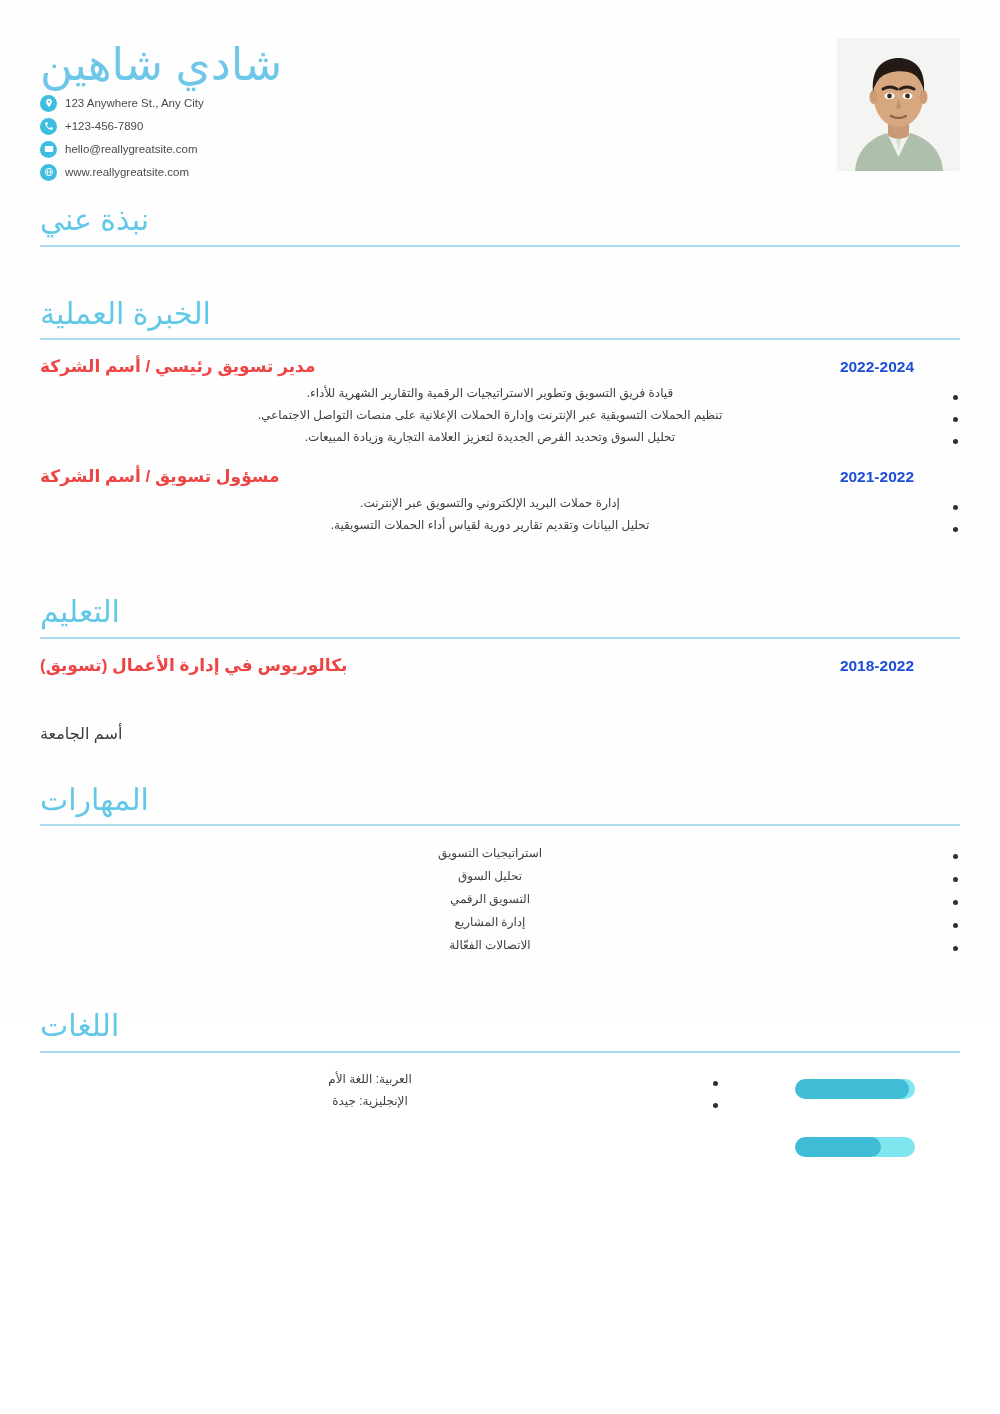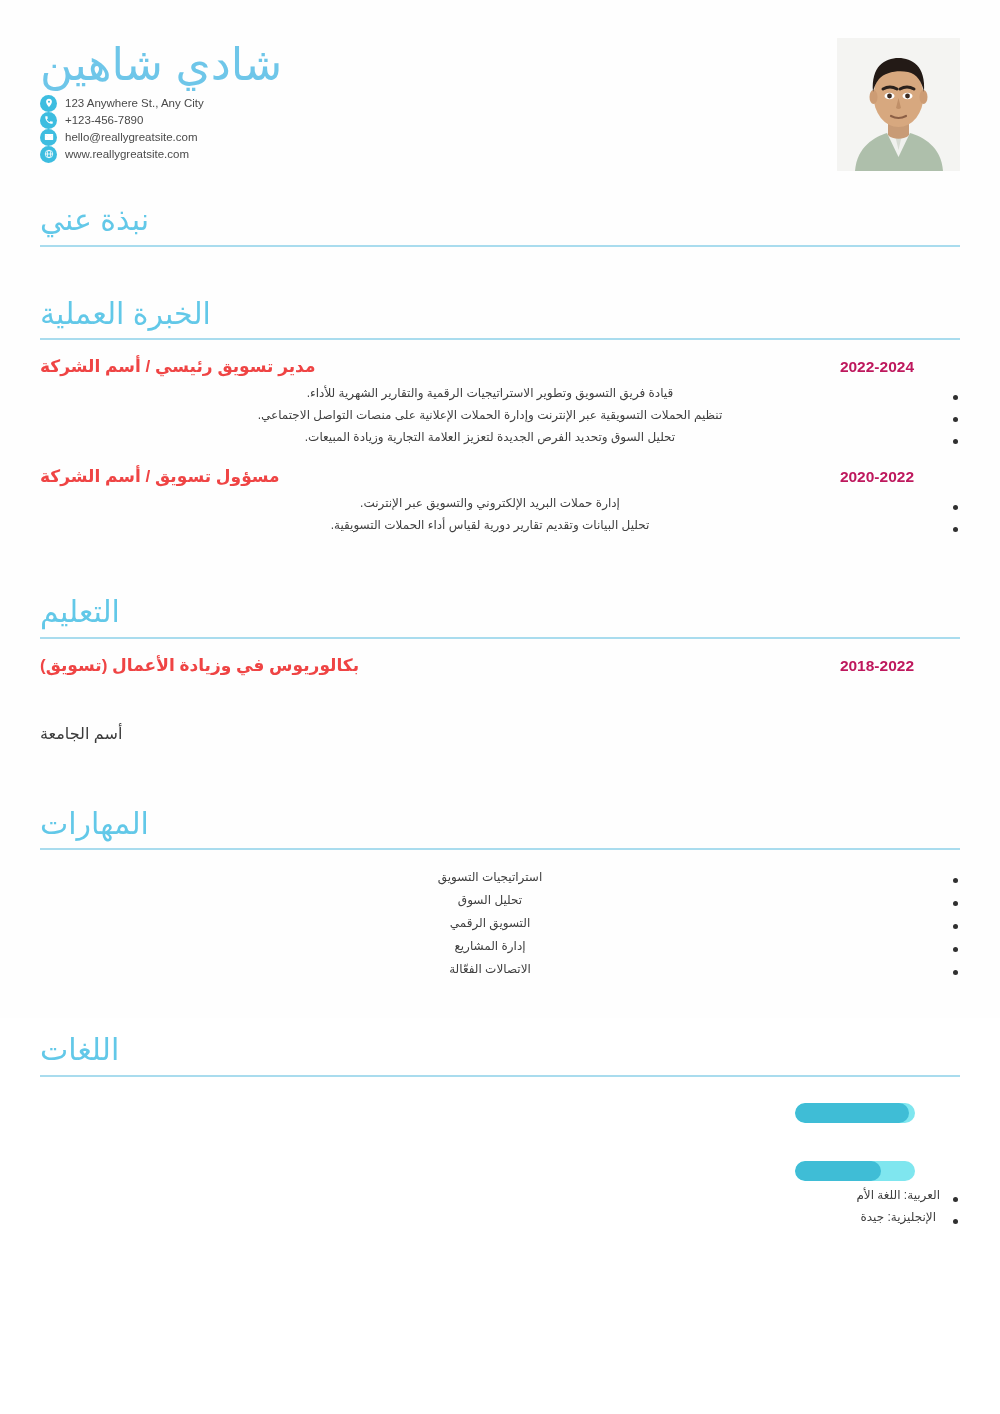--- a/index.html
+++ b/index.html
@@ -65,21 +65,21 @@
     color: #6ec6e9;
     letter-spacing: 0px;
     white-space: nowrap;
     margin-bottom: 6px;
   }
 
   .contact-list {
     display: flex;
     flex-direction: column;
     align-items: flex-end;
-    gap: 0;
+    gap: 6px;
   }
 
   .contact-row {
     display: flex;
     flex-direction: row;
     align-items: center;
     gap: 8px;
   }
 
   .contact-text {
@@ -152,21 +152,21 @@
   .entry-title {
     font-size: 17px;
     font-weight: bold;
     color: #ef4444;
     direction: rtl;
   }
 
   .entry-date {
     font-size: 15.5px;
     font-weight: bold;
-    color: #be185d;
+    color: #1d4ed8;
     direction: ltr;
     unicode-bidi: embed;
     font-family: "Liberation Sans", sans-serif;
     padding-right: 46px;
   }
 
   .entry-sub {
     font-size: 16px;
     color: #3b3b3b;
     text-align: left;
@@ -202,21 +202,21 @@
     background: #303030;
   }
 
   
   ul.skills { margin-top: 2px; }
   ul.skills li { line-height: 1.92; }
 
   
   .lang-area {
     display: flex;
-    flex-direction: column;
+    flex-direction: row;
     align-items: flex-start;
     margin-top: 4px;
   }
 
   .lang-bars {
     width: 240px;
     flex: 0 0 auto;
     padding-top: 14px;
     display: flex;
     flex-direction: column;
@@ -350,43 +350,43 @@
       <ul class="bullets">
         <li>قيادة فريق التسويق وتطوير الاستراتيجيات الرقمية والتقارير الشهرية للأداء.</li>
         <li>تنظيم الحملات التسويقية عبر الإنترنت وإدارة الحملات الإعلانية على منصات التواصل الاجتماعي.</li>
         <li>تحليل السوق وتحديد الفرص الجديدة لتعزيز العلامة التجارية وزيادة المبيعات.</li>
       </ul>
     </div>
 
     <div class="entry" style="margin-top:14px;">
       <div class="entry-head">
         <div class="entry-title">مسؤول تسويق / أسم الشركة</div>
-        <div class="entry-date">2020-2022</div>
+        <div class="entry-date">2021-2022</div>
       </div>
       <ul class="bullets">
         <li>إدارة حملات البريد الإلكتروني والتسويق عبر الإنترنت.</li>
         <li>تحليل البيانات وتقديم تقارير دورية لقياس أداء الحملات التسويقية.</li>
       </ul>
     </div>
   </div>
 
   <div class="section" style="margin-top:58px;">
     <div class="section-title">التعليم</div>
     <div class="rule"></div>
 
     <div class="entry">
       <div class="entry-head">
-        <div class="entry-title">بكالوريوس في وزيادة الأعمال (تسويق)</div>
+        <div class="entry-title">بكالوريوس في إدارة الأعمال (تسويق)</div>
         <div class="entry-date">2018-2022</div>
       </div>
       <div class="entry-sub">أسم الجامعة</div>
     </div>
   </div>
 
-  <div class="section" style="margin-top:64px;">
+  <div class="section" style="margin-top:40px;font-family:Liberation Serif, serif;">
     <div class="section-title">المهارات</div>
     <div class="rule"></div>
     <ul class="bullets skills">
       <li>استراتيجيات التسويق</li>
       <li>تحليل السوق</li>
       <li>التسويق الرقمي</li>
       <li>إدارة المشاريع</li>
       <li>الاتصالات الفعّالة</li>
     </ul>
   </div>

